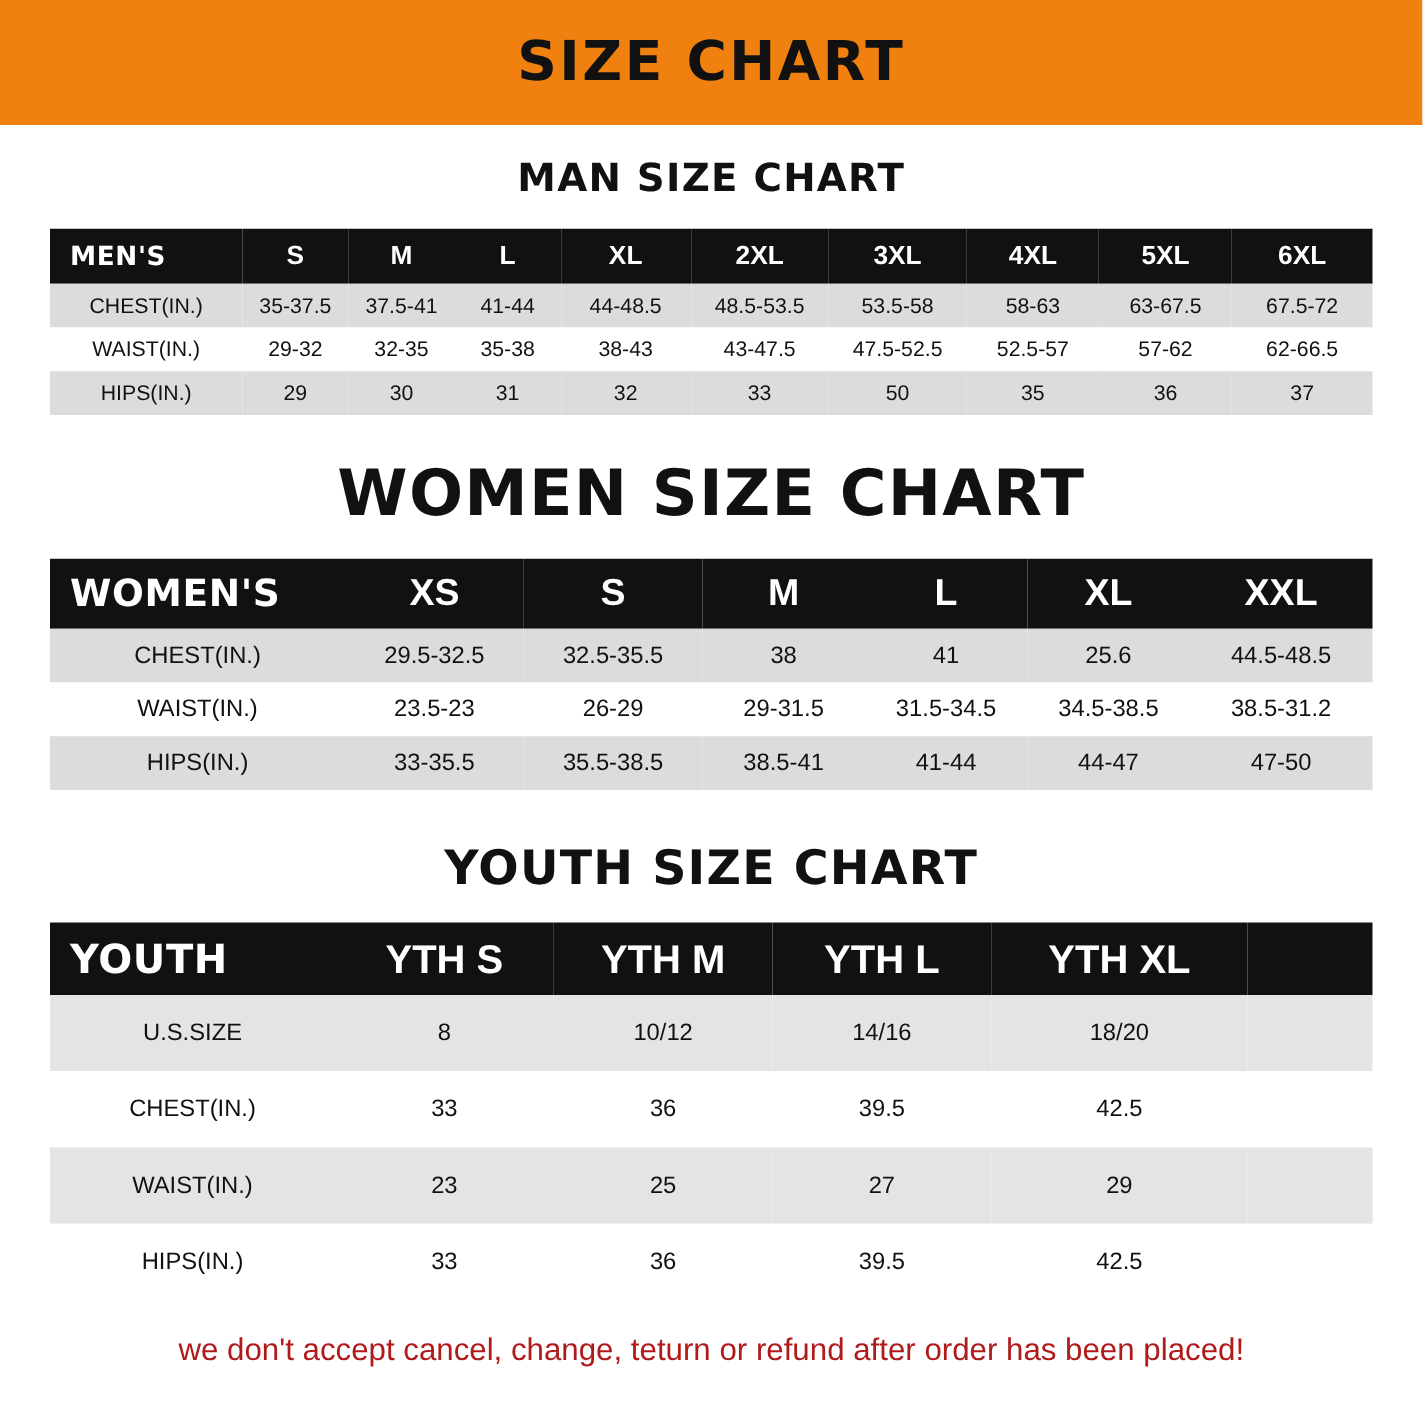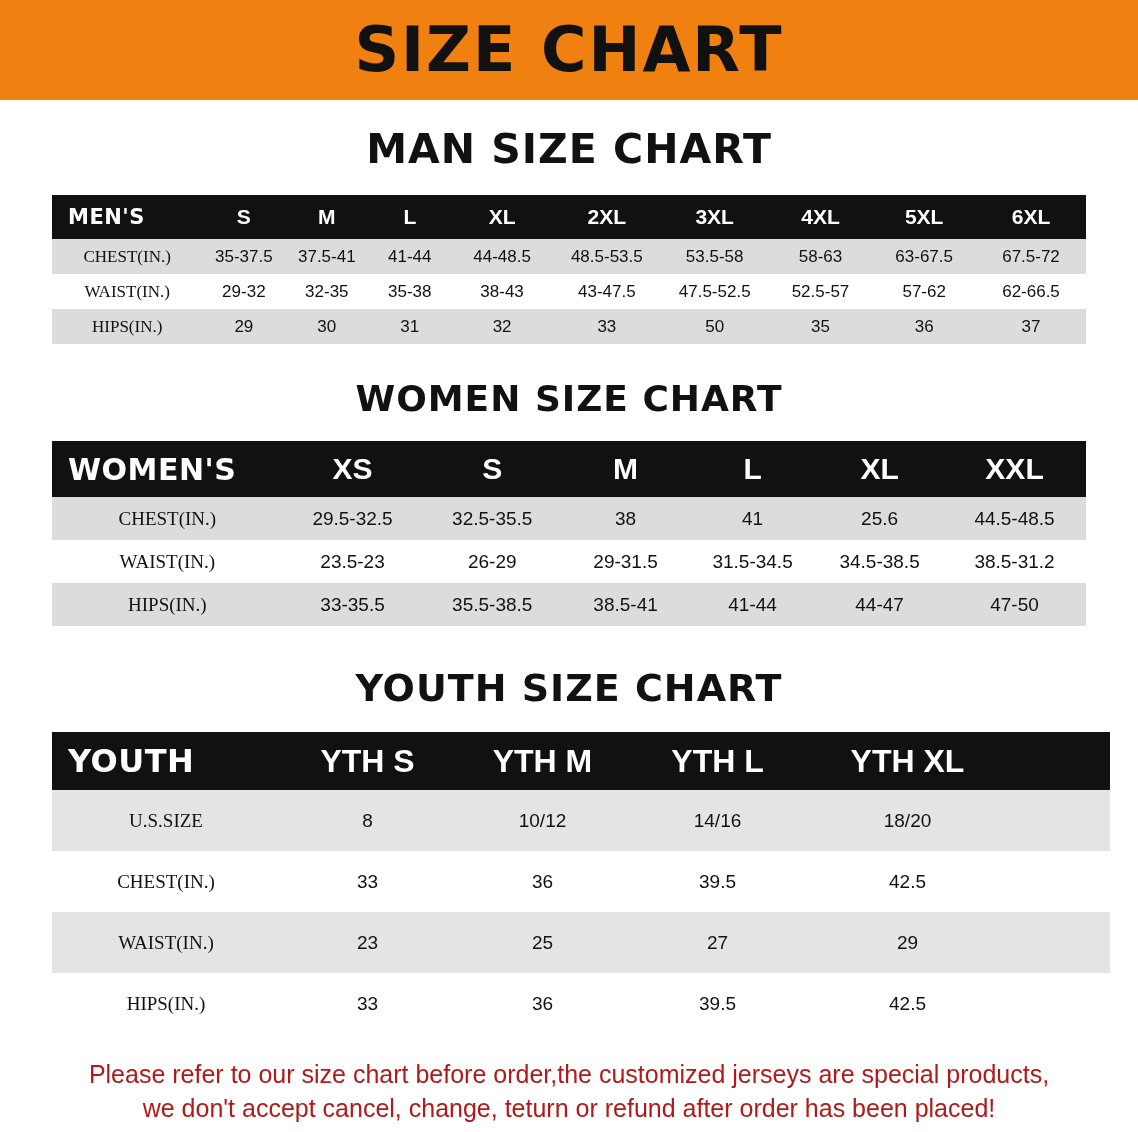--- a/index.html
+++ b/index.html
@@ -18,55 +18,55 @@
   .banner {
     background: #f08010;
     height: 100px;
     display: flex;
     align-items: center;
     justify-content: center;
   }
   .banner-title {
     font-family: "DejaVu Sans", sans-serif;
     font-weight: bold;
-    font-size: 62px;
+    font-size: 44px;
     letter-spacing: 2px;
     color: #111111;
     line-height: 1;
   }
 
   
   .section-title {
     text-align: center;
     font-family: "DejaVu Sans", sans-serif;
     font-weight: bold;
     color: #111111;
   }
   .title-man {
-    font-size: 41px;
+    font-size: 31px;
     letter-spacing: 1px;
     margin-top: 25px;
     margin-bottom: 22px;
   }
   .title-women {
-    font-size: 36px;
+    font-size: 51px;
     letter-spacing: 1px;
     margin-top: 34px;
     margin-bottom: 22px;
   }
   .title-youth {
     font-size: 38px;
     letter-spacing: 1px;
     margin-top: 40px;
     margin-bottom: 22px;
   }
 
   
   .tbl-wrap {
-    padding: 0 52px;
+    padding: 0 40px;
   }
   table {
     width: 100%;
     border-collapse: collapse;
     table-layout: fixed;
   }
   table td, table th {
     padding: 0;
     text-align: center;
     vertical-align: middle;
@@ -83,21 +83,21 @@
     text-align: left !important;
     padding-left: 16px !important;
     letter-spacing: 0.5px;
   }
   .hdr-cell {
     font-family: "Liberation Sans", sans-serif;
     font-weight: bold;
   }
 
   .row-label {
-    font-family: Liberation Serif, serif;
+    font-family: Liberation Sans, sans-serif;
     color: #111111;
   }
   .cell {
     font-family: "Liberation Sans", sans-serif;
     color: #111111;
   }
 
   
   #men-table .hdr-row td { height: 44px; font-size: 21px; }
   #men-table .hdr-label { font-size: 25px; }
@@ -316,15 +316,14 @@
         <td class="cell">36</td>
         <td class="cell">39.5</td>
         <td class="cell">42.5</td>
         <td></td>
       </tr>
     </tbody>
   </table>
 </div>
 
 <div class="note">
-  <div>Please refer to our size chart before order,the customized jerseys are special products,</div>
   <div>we don't accept cancel, change, teturn or refund after order has been placed!</div>
 </div>
 
 </body></html>

